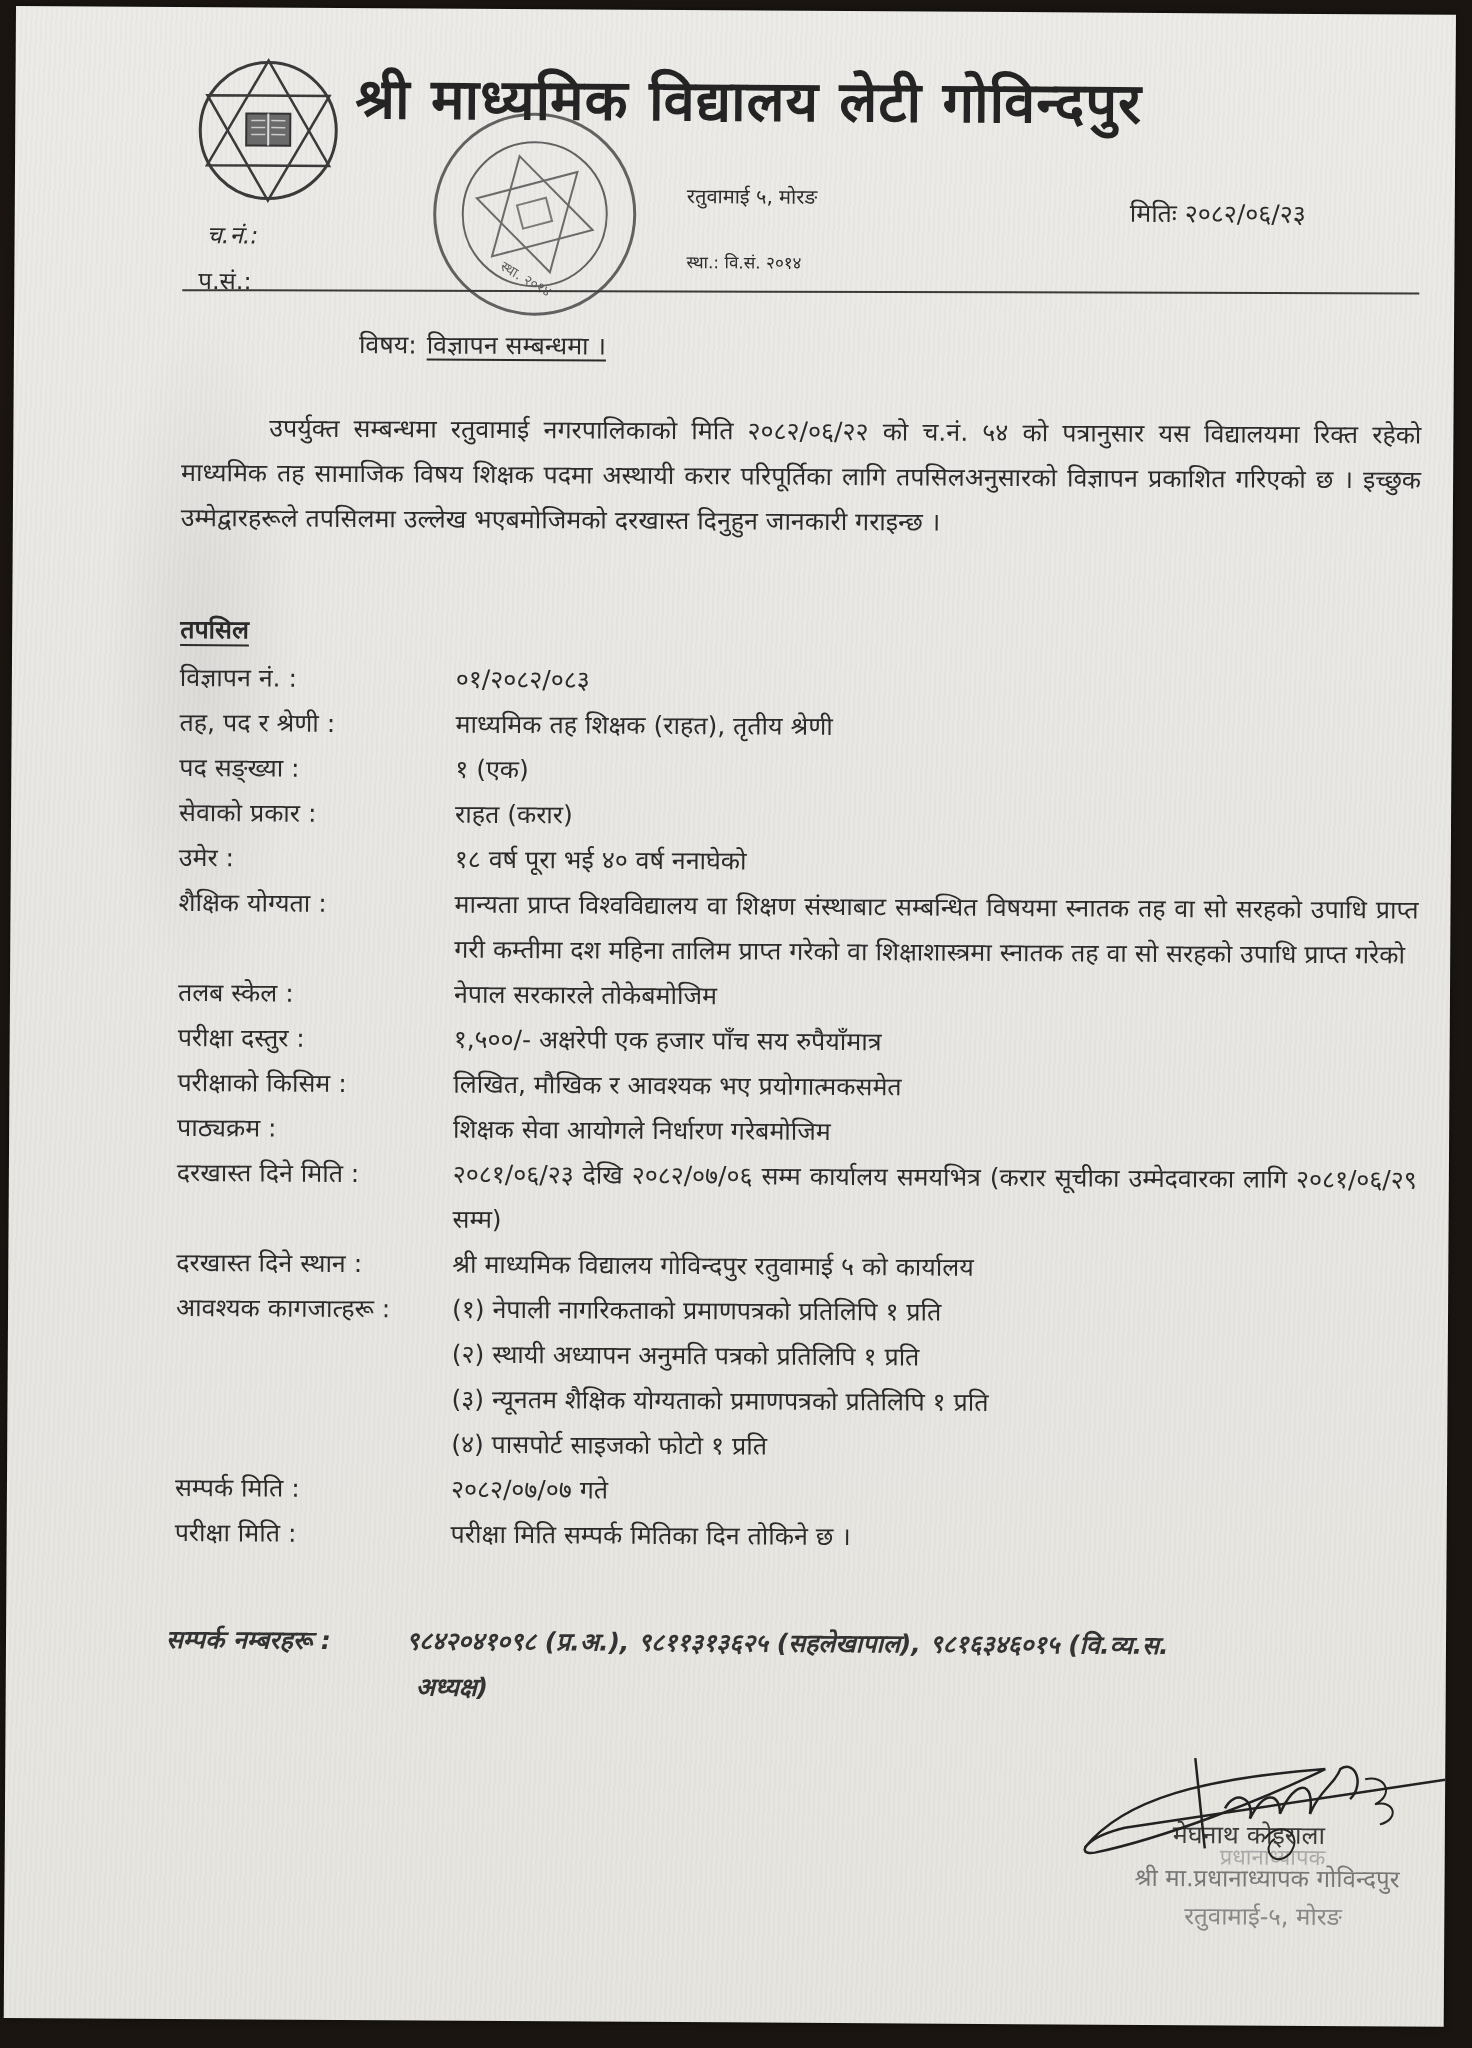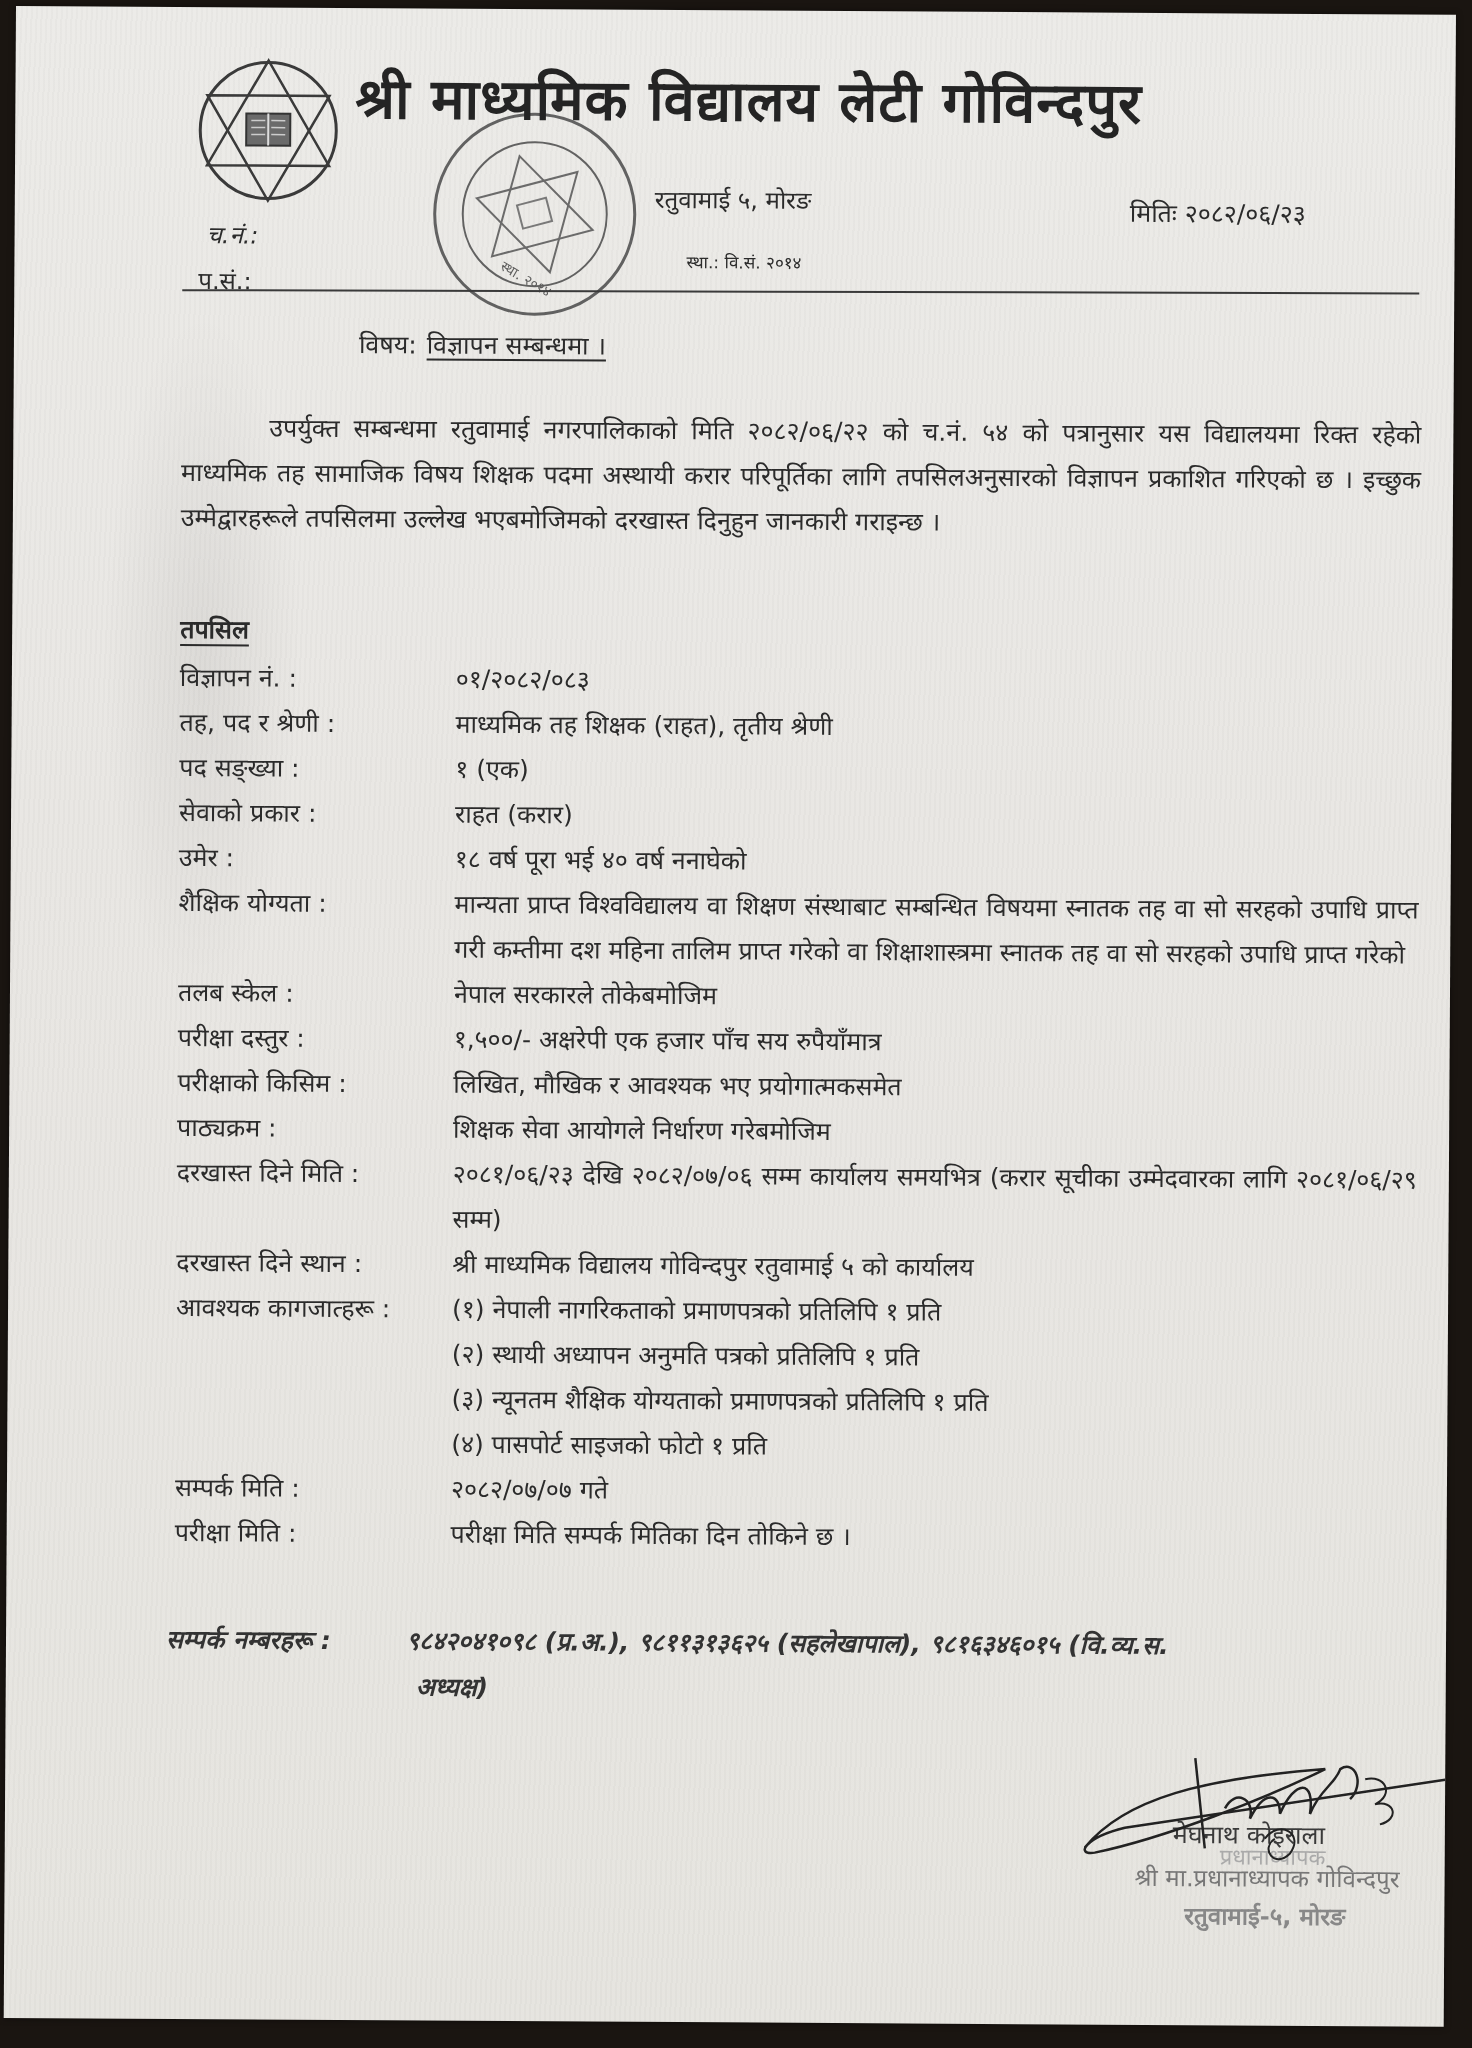--- a/index.html
+++ b/index.html
@@ -30,21 +30,21 @@
       background: radial-gradient(ellipse at center, rgba(0,0,0,0.06), rgba(0,0,0,0) 70%);
       pointer-events: none;
     }
     .logo { position: absolute; left: 178px; top: 48px; width: 150px; height: 150px; }
     .seal { position: absolute; left: 415px; top: 100px; width: 210px; height: 210px; opacity: 0.85; }
     .school-name {
       position: absolute; left: 340px; top: 50px;
       font-size: 56px; font-weight: bold; letter-spacing: 1px; color: #242424;
       white-space: nowrap;
     }
-    .address { position: absolute; left: 640px; top: 172px; font-size: 24px; }
+    .address { position: absolute; left: 672px; top: 172px; font-size: 20px; }
     .established { position: absolute; left: 672px; top: 240px; font-size: 17px; }
     .date { position: absolute; left: 1115px; top: 182px; font-size: 25px; }
     .ref-ch { position: absolute; left: 192px; top: 210px; font-size: 24px; font-style: italic; }
     .ref-pa { position: absolute; left: 184px; top: 256px; font-size: 24px; }
     .rule { position: absolute; left: 168px; top: 280px; width: 1237px; height: 2px; background: #3a3a3a; transform: rotate(-0.2deg); }
     .subject { position: absolute; left: 345px; top: 318px; font-size: 25px; }
     .subject .u { text-decoration: underline; text-decoration-thickness: 2px; text-underline-offset: 5px; margin-left: 10px; }
     .body-para {
       position: absolute; left: 168px; top: 398px; width: 1240px;
       font-size: 25px; line-height: 45px; text-align: justify; text-indent: 88px;
@@ -61,21 +61,21 @@
     .contact {
       position: absolute; left: 160px; top: 1610px; width: 1250px;
       font-size: 25px; line-height: 46px; font-style: italic; font-weight: bold; color: #333;
     }
     .contact .k { display: inline-block; width: 240px; }
     .contact .cont { padding-left: 250px; }
     .sig-block { position: absolute; left: 1060px; top: 1725px; width: 400px; height: 220px; }
     .sig-svg { position: absolute; left: 0; top: 0; }
     .sig-name { position: absolute; left: 108px; top: 78px; font-size: 25px; color: #3a3a3a; white-space: nowrap; }
     .sig-title { position: absolute; left: 70px; top: 122px; font-size: 24px; color: #777; white-space: nowrap; }
-    .sig-place { position: absolute; left: 120px; top: 160px; font-size: 24px; color: #888; white-space: nowrap; font-weight: bold; }
+    .sig-place { position: absolute; left: 120px; top: 160px; font-size: 24px; color: #888; white-space: nowrap; }
     .stamp-faint { position: absolute; left: 155px; top: 102px; font-size: 22px; color: #aaa; white-space: nowrap; }
   </style>
 </head>
 <body>
 
 <div class="paper">
   <div class="shadow-fold"></div>
 
   <svg class="logo" viewBox="0 0 150 150">
     <circle cx="75" cy="75" r="68" fill="none" stroke="#3a3a3a" stroke-width="3"></circle>

